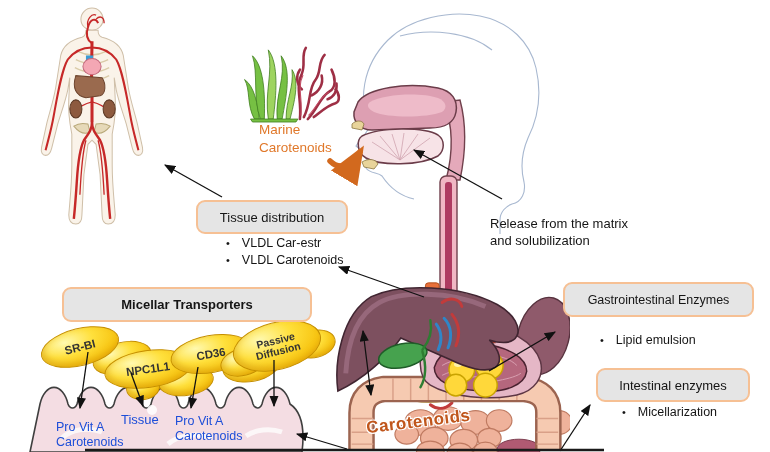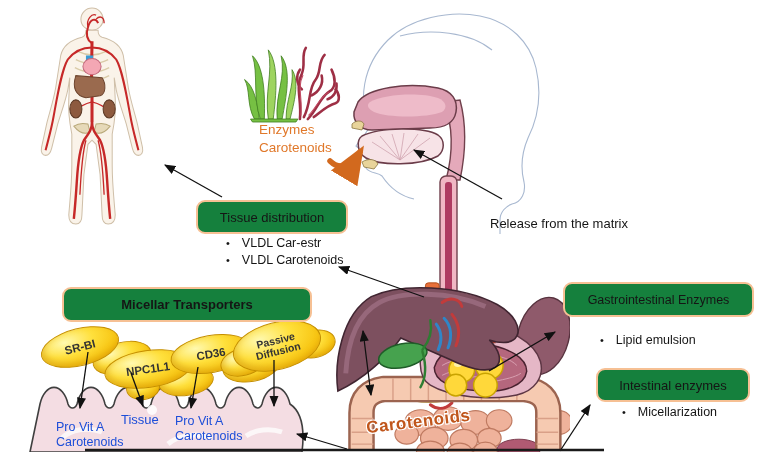--- a/index.html
+++ b/index.html
@@ -1,19 +1,19 @@
 <!DOCTYPE html>
 <html><head>
 <meta charset="utf-8">
 <style>
   html,body{margin:0;padding:0;background:#fff;}
   .canvas{position:relative;width:770px;height:452px;background:#ffffff;overflow:hidden;
           font-family:"Liberation Sans",sans-serif;color:#151515;}
   .abs{position:absolute;}
-  .obox{position:absolute;background:#15803d;border:2px solid #F6C094;border-radius:9px;
+  .obox{position:absolute;background:#e5e5e5;border:2px solid #F6C094;border-radius:9px;
         display:flex;align-items:center;justify-content:center;z-index:7;
         font-size:13px;color:#151515;white-space:nowrap;}
   .bul{position:absolute;display:flex;align-items:flex-start;gap:12px;z-index:7;
        font-size:12.5px;color:#151515;white-space:nowrap;}
   .bul .dot{font-size:11px;line-height:15px;}
   .oval{position:absolute;border-radius:50%;
         background:radial-gradient(ellipse at 32% 28%,#fff9b0 0%,#ffe03c 38%,#f7c411 72%,#eda30a 100%);
         border:1.5px solid #c58f00;display:flex;align-items:center;justify-content:center;
         text-align:center;font-weight:bold;color:#333;z-index:6;
         box-shadow:inset 3px -3px 6px rgba(190,120,0,.35);}
@@ -221,26 +221,27 @@
 
   <div class="obox" style="left:596px;top:368px;width:150px;height:30px;">
     <span>Intestinal enzymes</span>
   </div>
   <div class="bul" style="left:622px;top:405px;">
     <span class="dot">•</span>
     <span>Micellarization</span>
   </div>
 
   <div class="orangetext" style="left:259px;top:121px;">
-    <div>Enzymes</div>
+    <div>Marine</div>
     <div>Carotenoids</div>
   </div>
 
   <div class="note" style="left:490px;top:190px;">
     <div>Release from the matrix</div>
+    <div>and solubilization</div>
   </div>
 
   <div class="celltext" style="left:56px;top:420px;">
     <div>Pro Vit A</div>
     <div>Carotenoids</div>
   </div>
   <div class="celltext" style="left:121px;top:412px;font-size:13px;">
     <div>Tissue</div>
   </div>
   <div class="celltext" style="left:175px;top:414px;">

